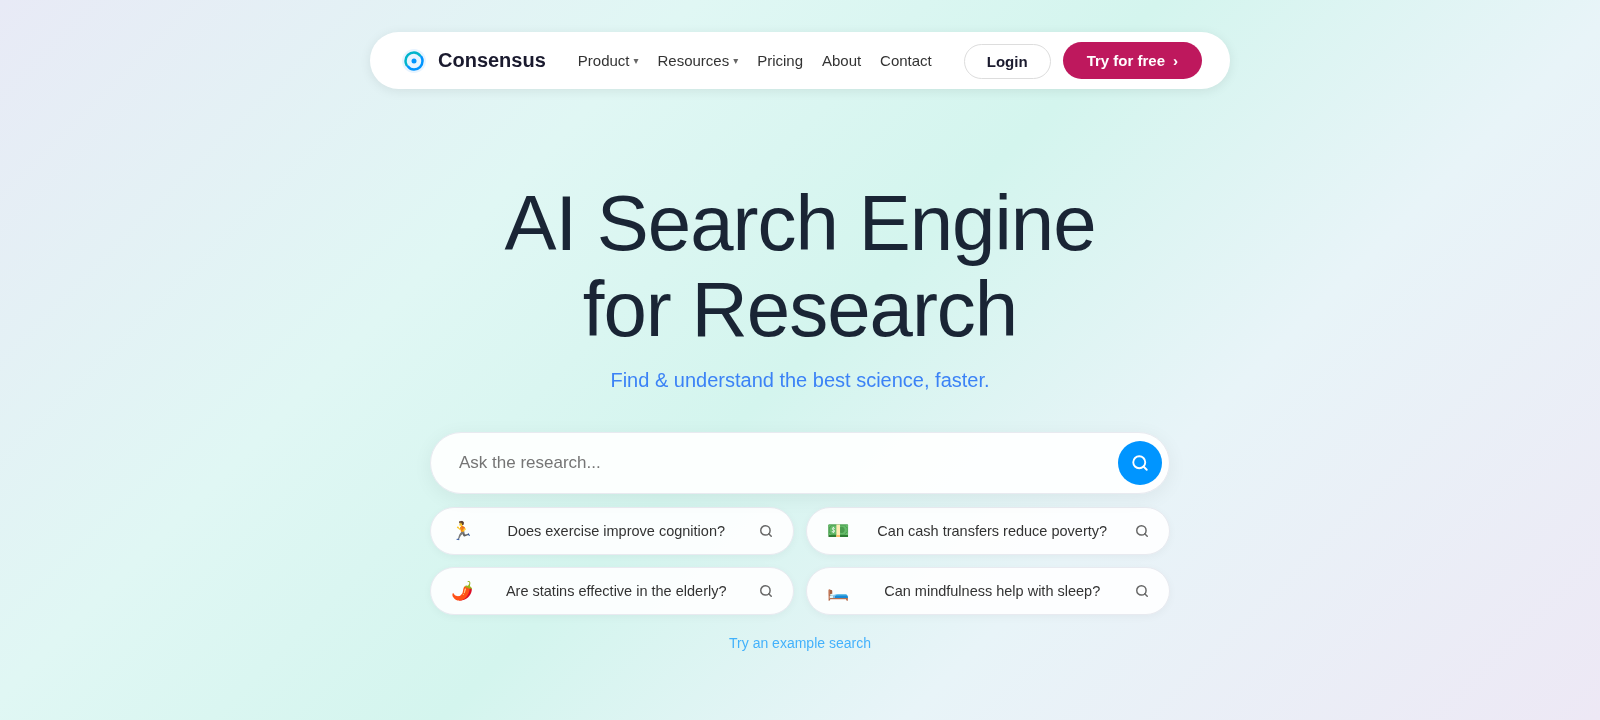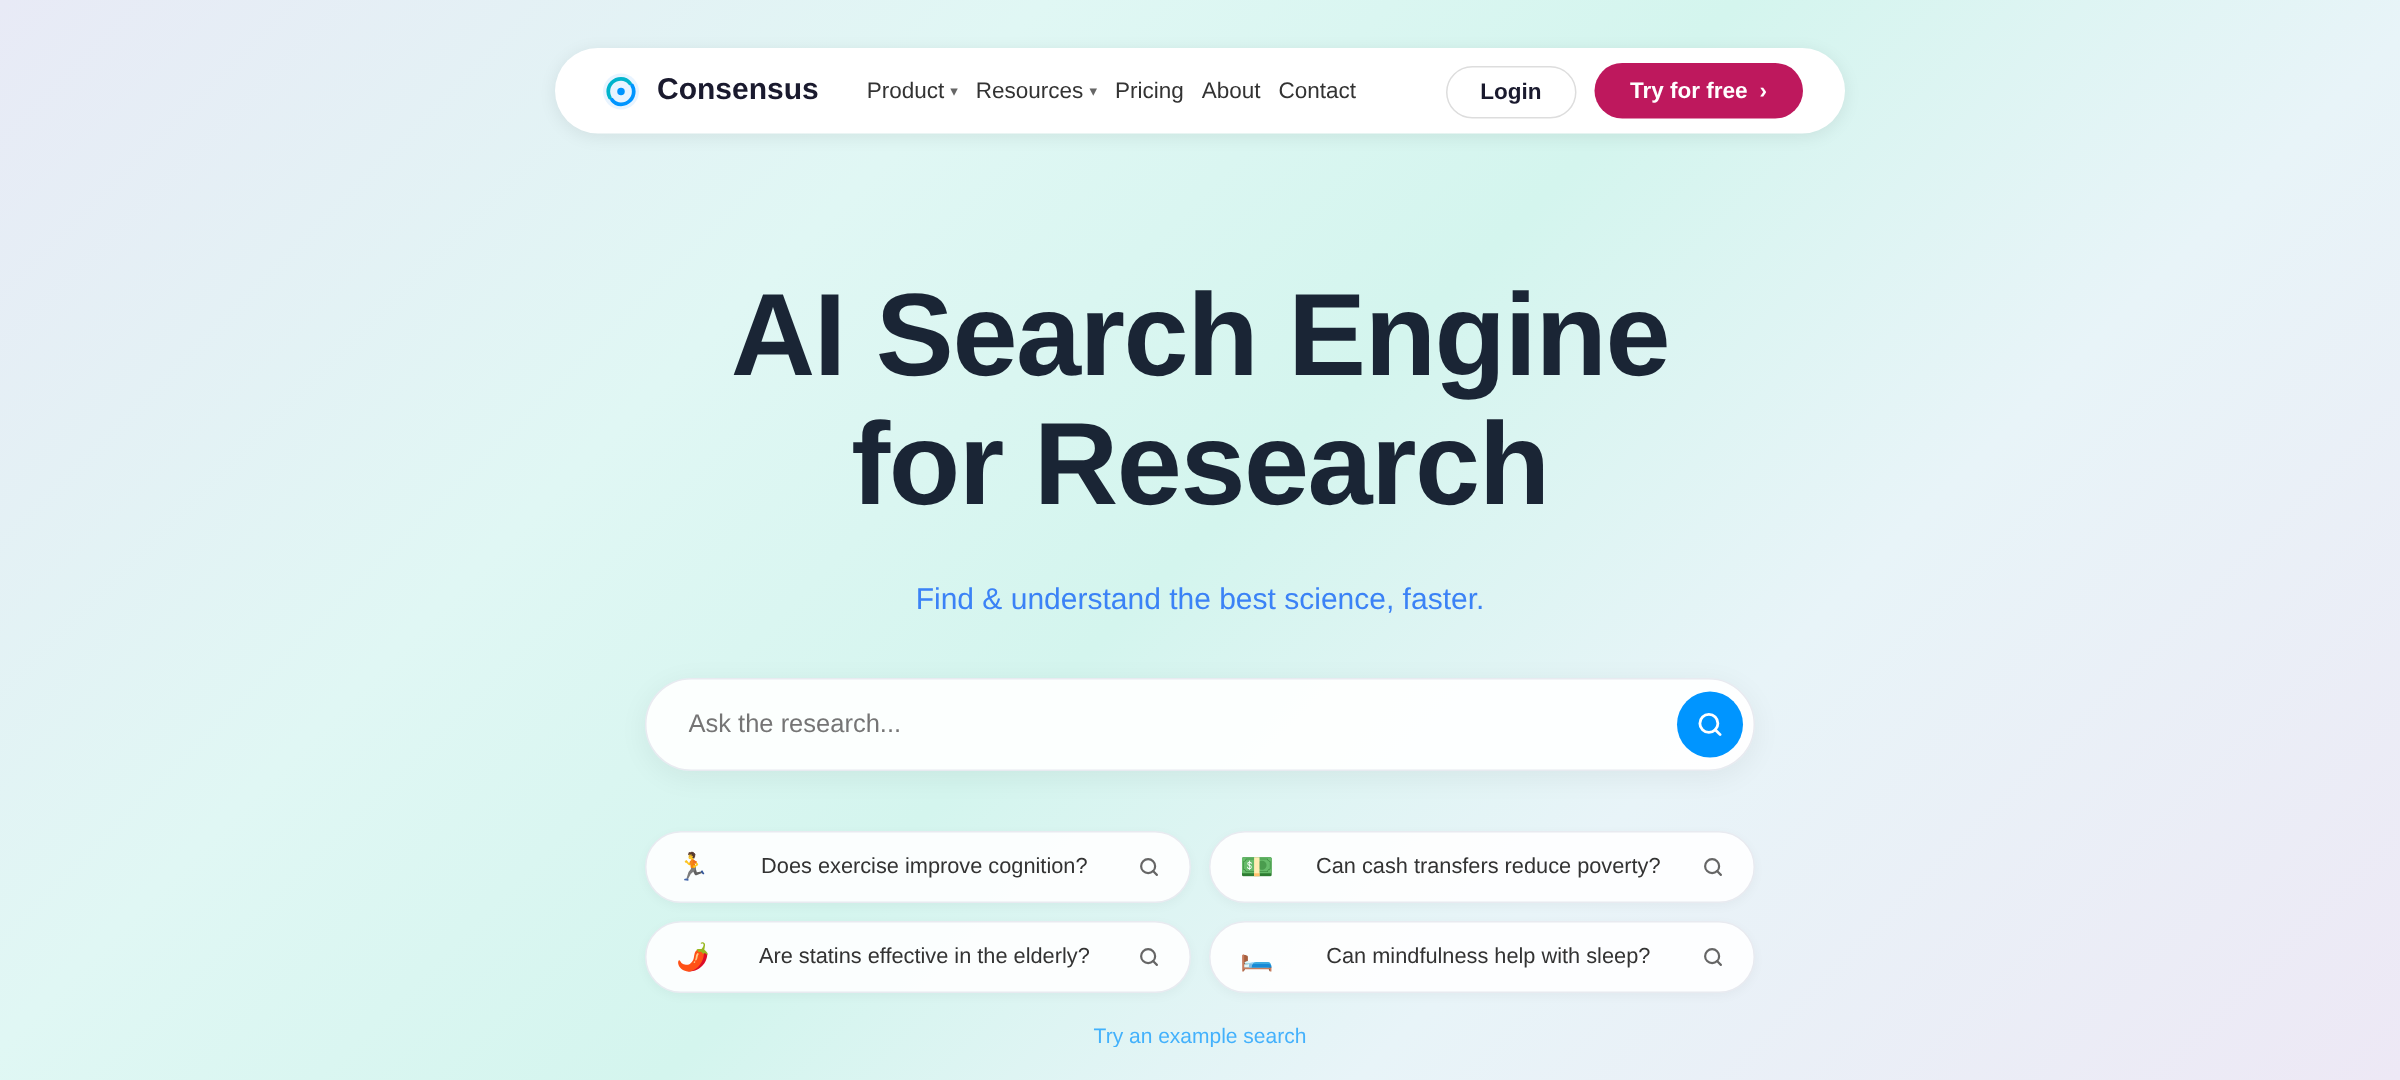--- a/index.html
+++ b/index.html
@@ -47,20 +47,21 @@
       font-size: 20px;
       font-weight: 700;
       color: #1a1a2e;
     }
 
     .nav-links {
       display: flex;
       align-items: center;
       gap: 12px;
       flex: 1;
+      justify-content: space-between;
     }
 
     .nav-link {
       font-size: 15px;
       color: #333;
       text-decoration: none;
       display: flex;
       align-items: center;
       gap: 4px;
       cursor: pointer;
@@ -106,38 +107,38 @@
     .hero {
       display: flex;
       flex-direction: column;
       align-items: center;
       padding-top: 60px;
       text-align: center;
     }
 
     .hero-title {
       font-size: 78px;
-      font-weight: 700;
+      font-weight: 400;
       color: #1a2535;
       line-height: 1.1;
       letter-spacing: -1px;
-      margin-bottom: 36px;
+      margin-bottom: 16px;
     }
 
     .hero-subtitle {
       font-size: 20px;
       color: #3b82f6;
       margin-bottom: 40px;
     }
 
     
     .search-wrapper {
       width: 740px;
       position: relative;
-      margin-bottom: 40px;
+      margin-bottom: 13px;
     }
 
     .search-input {
       width: 100%;
       padding: 20px 64px 20px 28px;
       border-radius: 50px;
       border: 1.5px solid #e8eaf0;
       font-size: 17px;
       color: #999;
       background: rgba(255,255,255,0.92);

